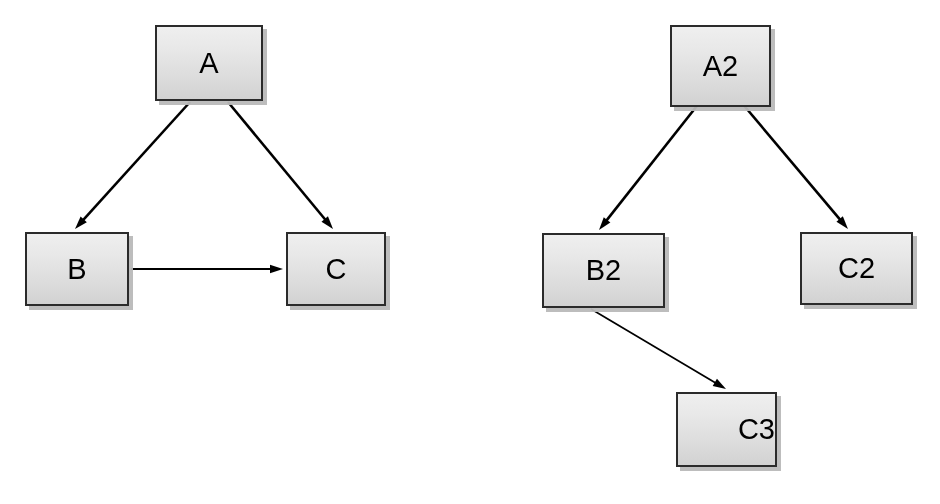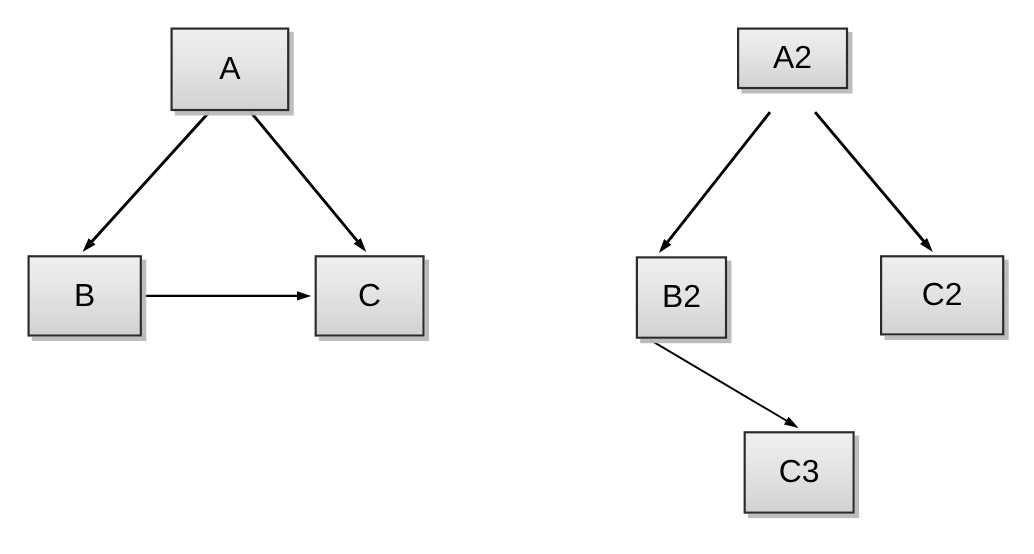--- a/index.html
+++ b/index.html
@@ -70,27 +70,27 @@
   <div id="node-layer">
       <div class="node" style="left: 155px; top: 25px; width: 108px; height: 76px;">
         <span class="node-label">A</span>
       </div>
       <div class="node" style="left: 25px; top: 232px; width: 104px; height: 74px;">
         <span class="node-label">B</span>
       </div>
       <div class="node" style="left: 286px; top: 232px; width: 100px; height: 74px;">
         <span class="node-label">C</span>
       </div>
-      <div class="node" style="left: 670px; top: 25px; width: 101px; height: 56px;">
+      <div class="node" style="left: 670px; top: 25px; width: 101px; height: 82px;">
         <span class="node-label">A2</span>
       </div>
-      <div class="node" style="left: 542px; top: 233px; width: 83px; height: 75px; margin-left: 36px;">
+      <div class="node" style="left: 542px; top: 233px; width: 123px; height: 75px;">
         <span class="node-label">B2</span>
       </div>
       <div class="node" style="left: 800px; top: 232px; width: 113px; height: 73px;">
         <span class="node-label">C2</span>
       </div>
-      <div class="node" style="left: 676px; top: 392px; width: 101px; height: 75px;">
+      <div class="node" style="left: 676px; top: 392px; width: 101px; height: 75px; justify-content: flex-end;">
         <span class="node-label">C3</span>
       </div>
     </div>
 
 </div>
 
 </body></html>

